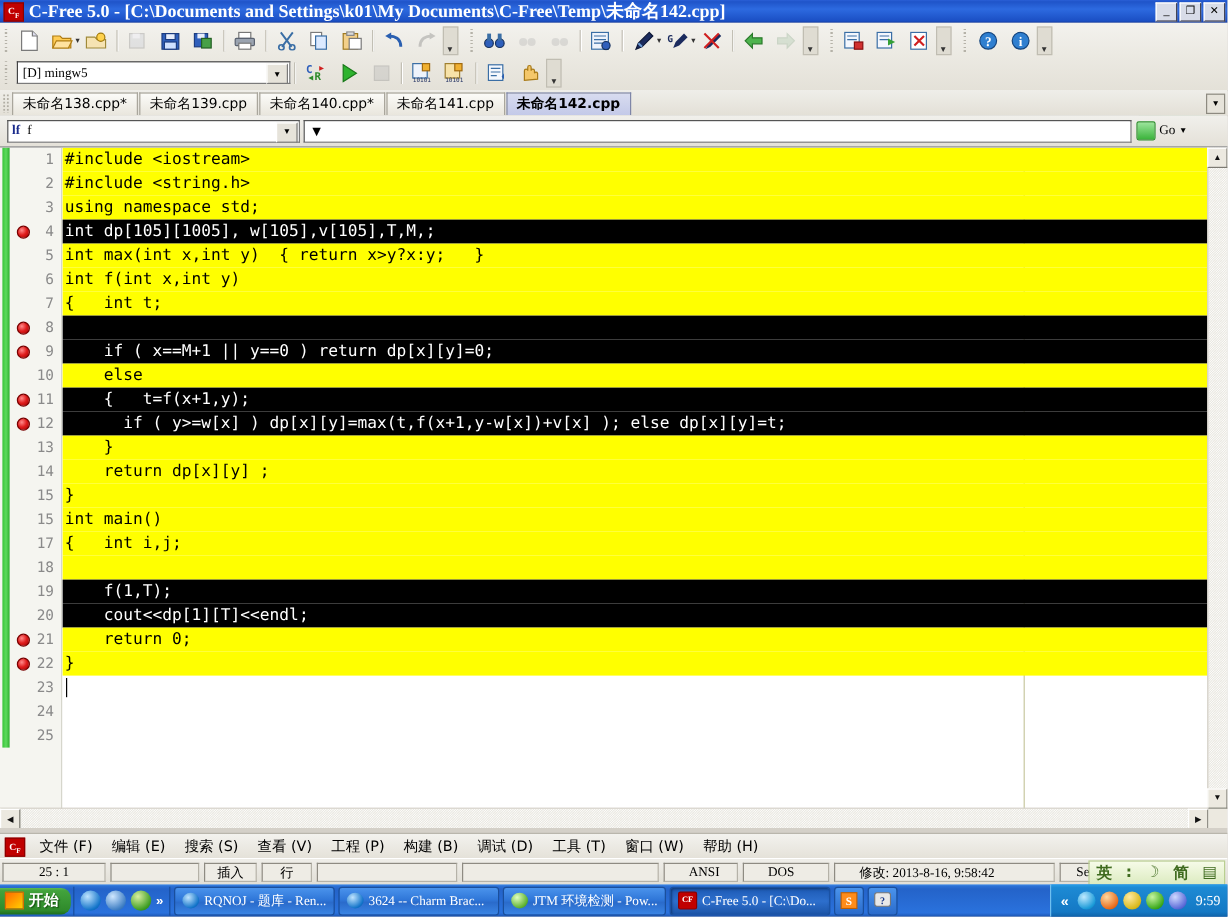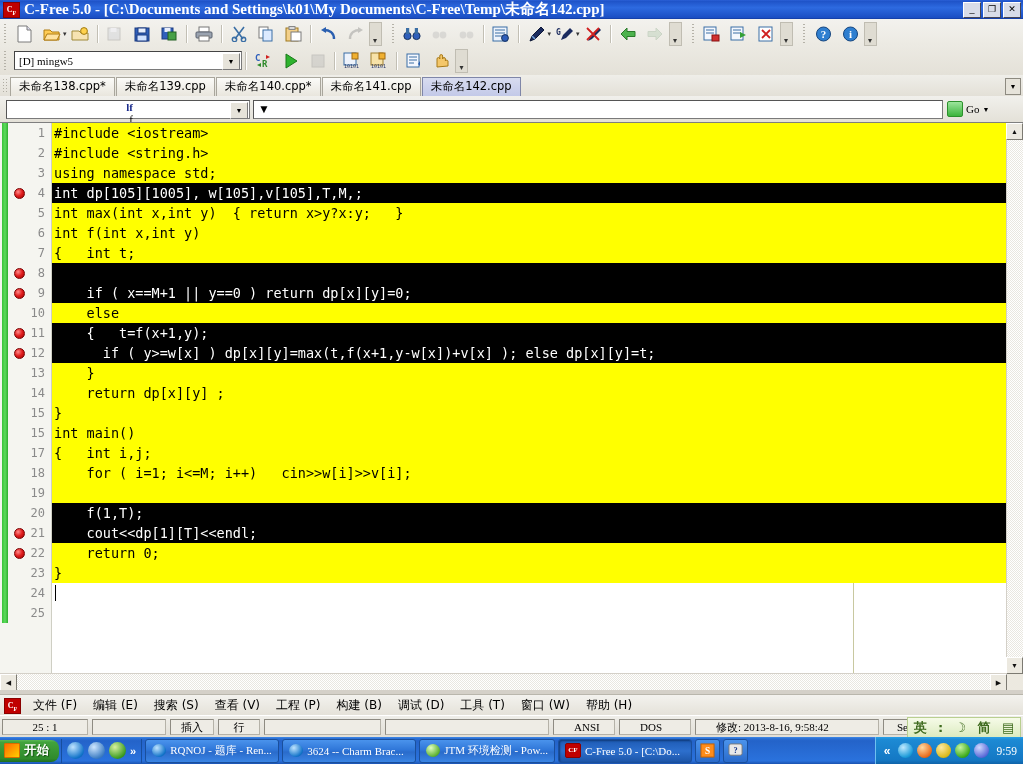--- a/index.html
+++ b/index.html
@@ -93,38 +93,38 @@
     background-size:3px 3px;}
   .tab{
     height:18px;padding:0 8px;margin-right:1px;
     background:linear-gradient(to bottom,#fbfbf8,#e9e6dd);
     border:1px solid #a9a69c;border-bottom:none;
     font-size:11.5px;color:#000;line-height:17px;white-space:nowrap;
     font-family:"DejaVu Sans","Liberation Sans",sans-serif;
   }
   .tab.active{
     background:linear-gradient(to bottom,#d8dcf0,#c3c9e8);
-    border-color:#7f86a8;font-weight:normal;
+    border-color:#7f86a8;font-weight:bold;
   }
   .tab-scroll{
     position:absolute;right:2px;bottom:1px;width:14px;height:15px;
     background:#e6e3da;border:1px solid #8d8a80;
     display:flex;align-items:center;justify-content:center;font-size:7px;
   }
 
   
   .fnbar{
     position:absolute;left:0;top:96px;width:1023px;height:26px;
     background:linear-gradient(to bottom,#f1f0ec,#e4e1d8);
     border-bottom:1px solid #a9a69c;display:flex;align-items:center;
   }
   .fnbox{
     margin-left:6px;width:244px;height:19px;background:#fff;
     border:1px solid #7a7a7a;border-top-color:#555;border-left-color:#555;
-    display:flex;align-items:center;position:relative;box-sizing:border-box;flex-direction:column;
+    display:flex;align-items:center;position:relative;box-sizing:border-box;
   }
   .fnbox .fi{font-size:11px;font-weight:bold;color:#1a2b8c;margin-left:3px;
     font-family:"Liberation Serif",serif;}
   .fnbox .fv{font-size:11px;color:#000;margin-left:6px;font-family:"Liberation Serif",serif;}
   .fnbox .cb-arrow{position:absolute;right:1px;top:1px;width:16px;height:15px;background:#e6e3da;
     border:1px solid #fff;border-right-color:#7a7a7a;border-bottom-color:#7a7a7a;
     display:flex;align-items:center;justify-content:center;font-size:7px;color:#000;}
   .srchbox{
     margin-left:3px;width:690px;height:19px;background:#fff;
     border:1px solid #7a7a7a;border-top-color:#555;border-left-color:#555;
@@ -729,24 +729,20 @@
             <div class="bg"></div>
             <div class="txt">}</div>
           </div>
           <div class="ln-row hl">
             <div class="bg"></div>
             <div class="txt">int main()</div>
           </div>
           <div class="ln-row hl">
             <div class="bg"></div>
             <div class="txt">{   int i,j;</div>
-          </div>
-          <div class="ln-row hl">
-            <div class="bg"></div>
-            <div class="txt">    for ( i=1; i&lt;=M; i++)   cin&gt;&gt;w[i]&gt;&gt;v[i];</div>
           </div>
           <div class="ln-row hl">
             <div class="bg"></div>
             <div class="txt"></div>
           </div>
           <div class="ln-row blk">
             <div class="bg"></div>
             <div class="txt">    f(1,T);</div>
           </div>
           <div class="ln-row blk">

